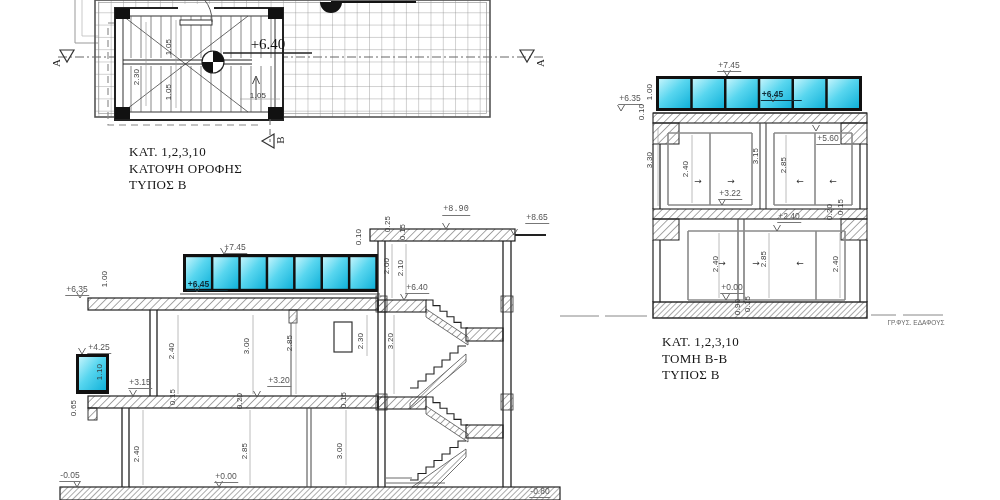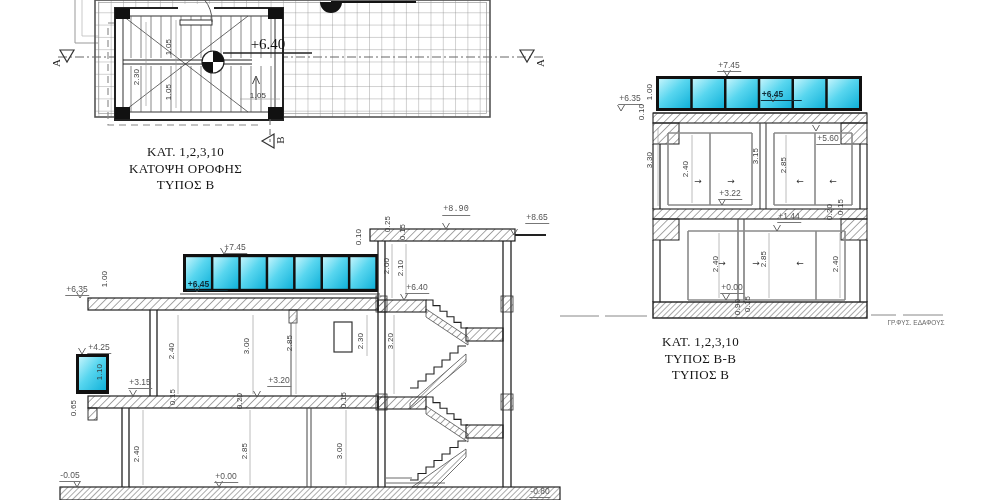--- a/index.html
+++ b/index.html
@@ -10,21 +10,21 @@
   .lbl{position:absolute;transform:translate(-50%,-50%);white-space:nowrap;}
   .lbl.rot{transform:translate(-50%,-50%) rotate(-90deg);}
   .dim{font:8px "Liberation Sans",sans-serif;color:#3a3a3a;letter-spacing:.2px;}
   .elev{font:8.5px "Liberation Sans",sans-serif;color:#555;border-bottom:1px solid #777;padding:0 1px 1px 1px;}
   .elevdark{font:bold 8.5px "Liberation Sans",sans-serif;color:#0e2e3a;border-bottom:1px solid #0e2e3a;padding:0 18px 1px 1px;}
   .elevbig{font:15px "Liberation Serif",serif;color:#111;}
   .marker{font:11px "Liberation Serif",serif;color:#222;}
   .tiny{font:6.5px "Liberation Sans",sans-serif;color:#666;}
   .arrow{font:9px "DejaVu Sans",sans-serif;color:#333;}
   .titleblock{position:absolute;z-index:2;font:13px "Liberation Serif",serif;color:#151515;
-              line-height:16.5px;letter-spacing:.3px;text-align:center;}
+              line-height:16.5px;letter-spacing:.3px;}
   .titleblock span{display:block;}
 </style>
 </head>
 <body>
 
 <div class="stage">
 
 <svg class="linework" width="1000" height="500" viewBox="0 0 1000 500">
   <defs>
     <pattern id="grid" width="12.3" height="12.3" patternUnits="userSpaceOnUse">
@@ -221,21 +221,21 @@
       <div class="lbl dim rot" style="left: 358px; top: 237px;">0.10</div>
       <div class="lbl dim rot" style="left: 387px; top: 224px;">0.25</div>
       <div class="lbl dim rot" style="left: 402px; top: 232px;">0.15</div>
       <div class="lbl dim rot" style="left: 386px; top: 266px;">2.00</div>
       <div class="lbl dim rot" style="left: 400px; top: 268px;">2.10</div>
       <div class="lbl elev" style="left: 729px; top: 66px;">+7.45</div>
       <div class="lbl elevdark" style="left: 781px; top: 95px;">+6.45</div>
       <div class="lbl elev" style="left: 630px; top: 99px;">+6.35</div>
       <div class="lbl elev" style="left: 828px; top: 123px; margin-top: 16px;">+5.60</div>
       <div class="lbl elev" style="left: 730px; top: 194px;">+3.22</div>
-      <div class="lbl elev" style="left: 789px; top: 217px;">+1.44</div>
+      <div class="lbl elev" style="left: 789px; top: 217px;">+2.40</div>
       <div class="lbl elev" style="left: 732px; top: 288px;">+0.00</div>
       <div class="lbl dim rot" style="left: 649px; top: 92px;">1.00</div>
       <div class="lbl dim rot" style="left: 641px; top: 112px;">0.10</div>
       <div class="lbl dim rot" style="left: 649px; top: 160px;">3.30</div>
       <div class="lbl dim rot" style="left: 685px; top: 169px;">2.40</div>
       <div class="lbl dim rot" style="left: 755px; top: 156px;">3.15</div>
       <div class="lbl dim rot" style="left: 783px; top: 165px;">2.85</div>
       <div class="lbl dim rot" style="left: 829px; top: 212px;">0.20</div>
       <div class="lbl dim rot" style="left: 840px; top: 207px;">0.15</div>
       <div class="lbl dim rot" style="left: 715px; top: 264px;">2.40</div>
@@ -254,17 +254,17 @@
     </div>
 
 <div class="titleblock" style="left:129px;top:144px;">
   <span>ΚΑΤ.  1,2,3,10</span>
   <span>ΚΑΤΟΨΗ ΟΡΟΦΗΣ</span>
   <span>ΤΥΠΟΣ   Β</span>
 </div>
 
 <div class="titleblock" style="left:662px;top:334px;">
   <span>ΚΑΤ.  1,2,3,10</span>
-  <span>ΤΥΠΟΣ Β-Β</span>
+  <span>ΤΟΜΗ Β-Β</span>
   <span>ΤΥΠΟΣ   Β</span>
 </div>
 
 </div>
 
 </body></html>

